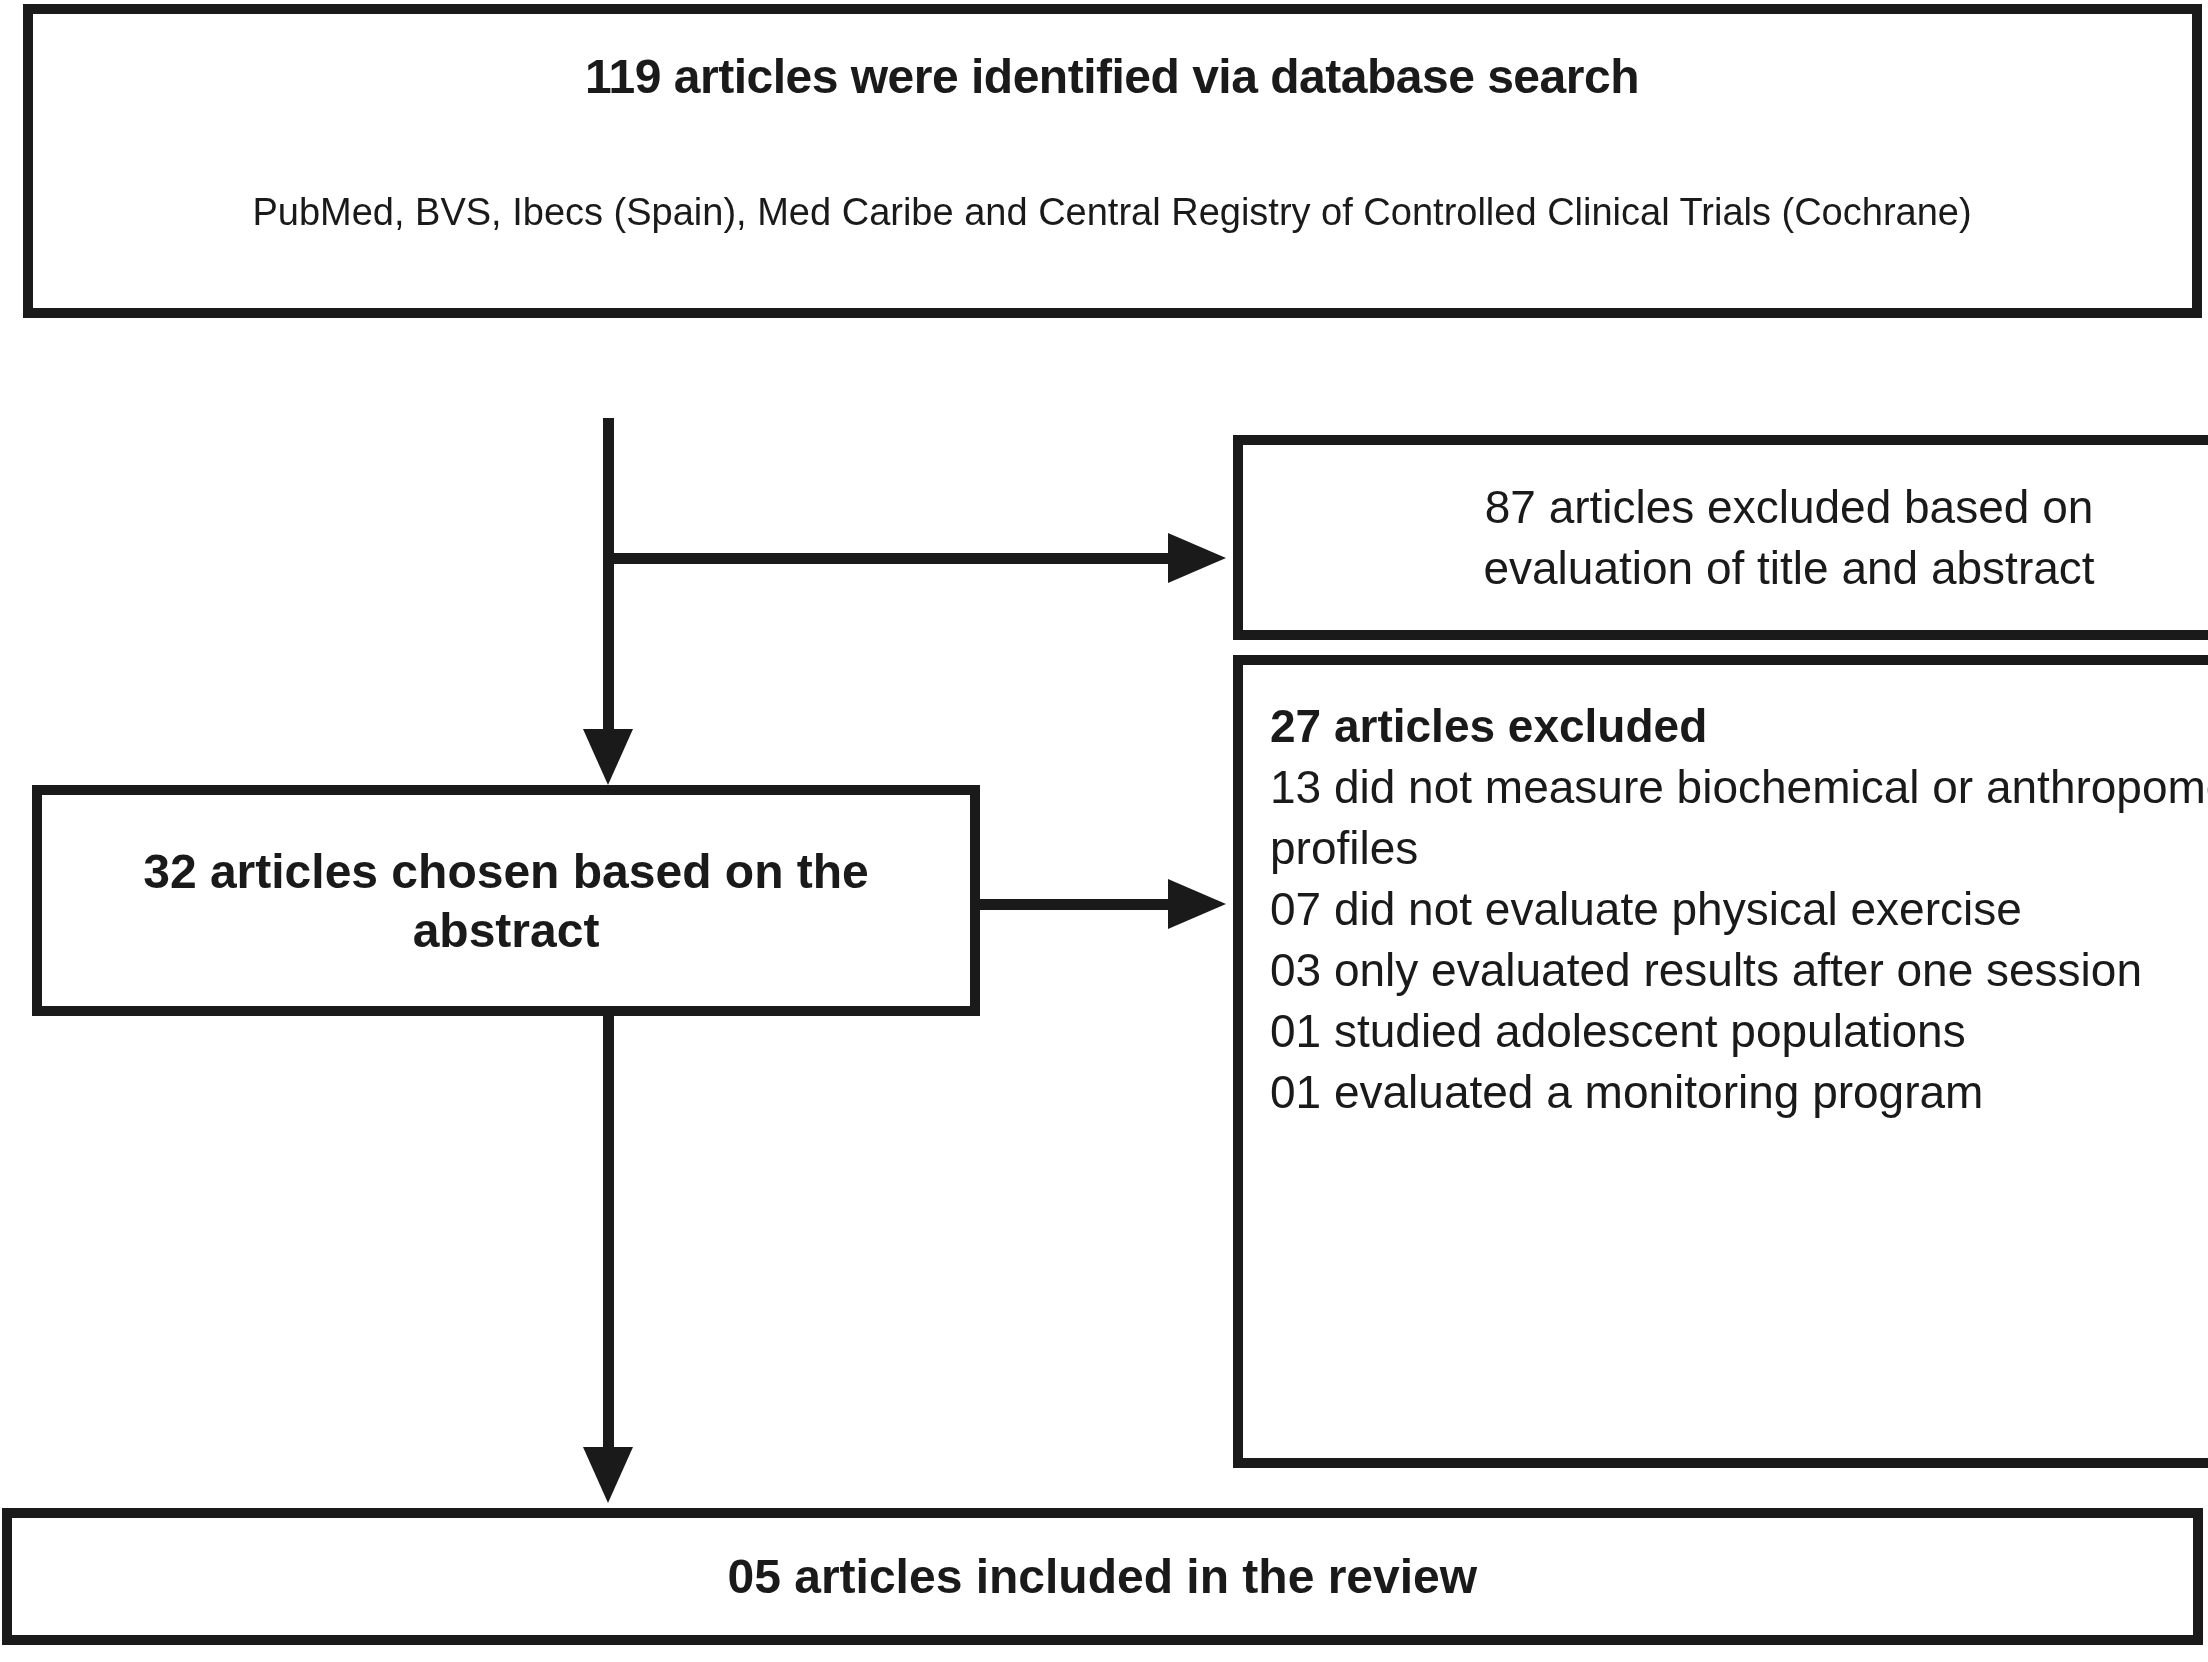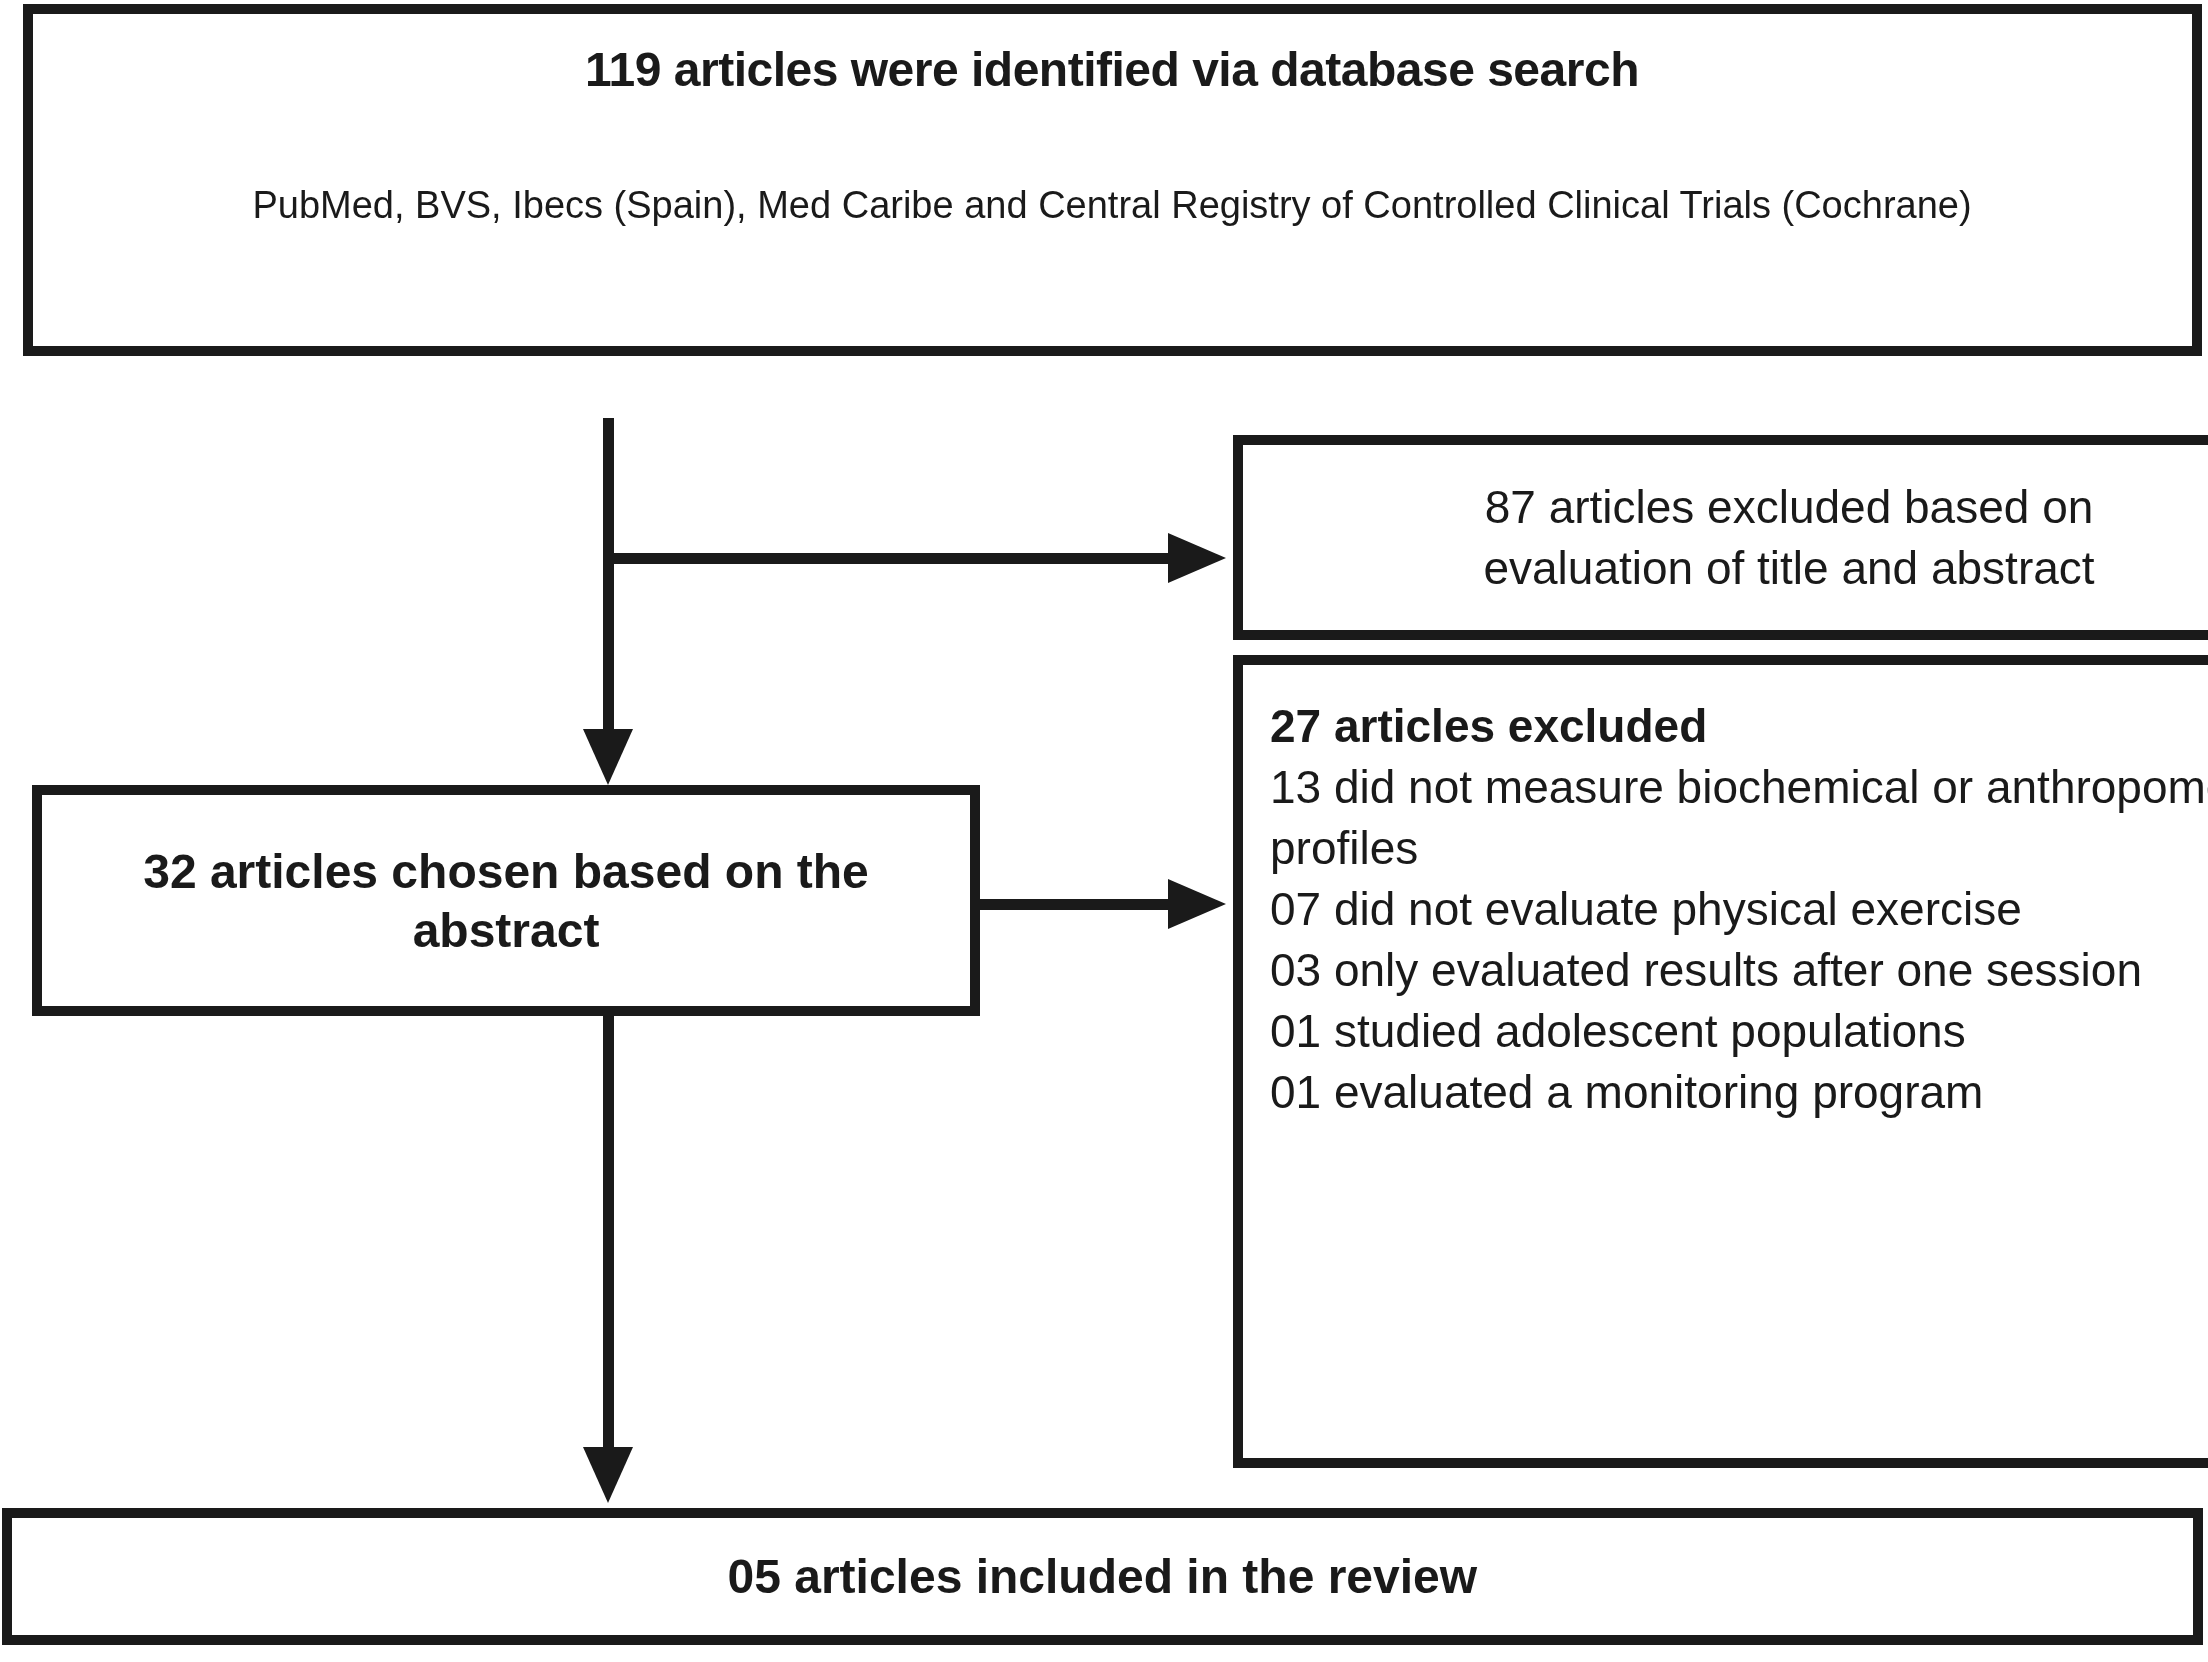--- a/index.html
+++ b/index.html
@@ -19,23 +19,23 @@
   .box {
     position: absolute;
     box-sizing: border-box;
     border: 10.8px solid #1a1a1a;
     background: #ffffff;
   }
 
   
   #box-identification {
     left: 22.5px; top: 3.6px;
-    width: 2179px; height: 352px;
+    width: 2179px; height: 314px;
     text-align: center;
-    padding-top: 27px;
+    padding-top: 34px;
   }
   #box-identification .box-title {
     font-size: 48px;
     font-weight: bold;
     line-height: 58px;
     letter-spacing: -0.5px;
   }
   #box-identification .box-subtitle {
     margin: 76px auto 0 auto;
     max-width: 2106px;

